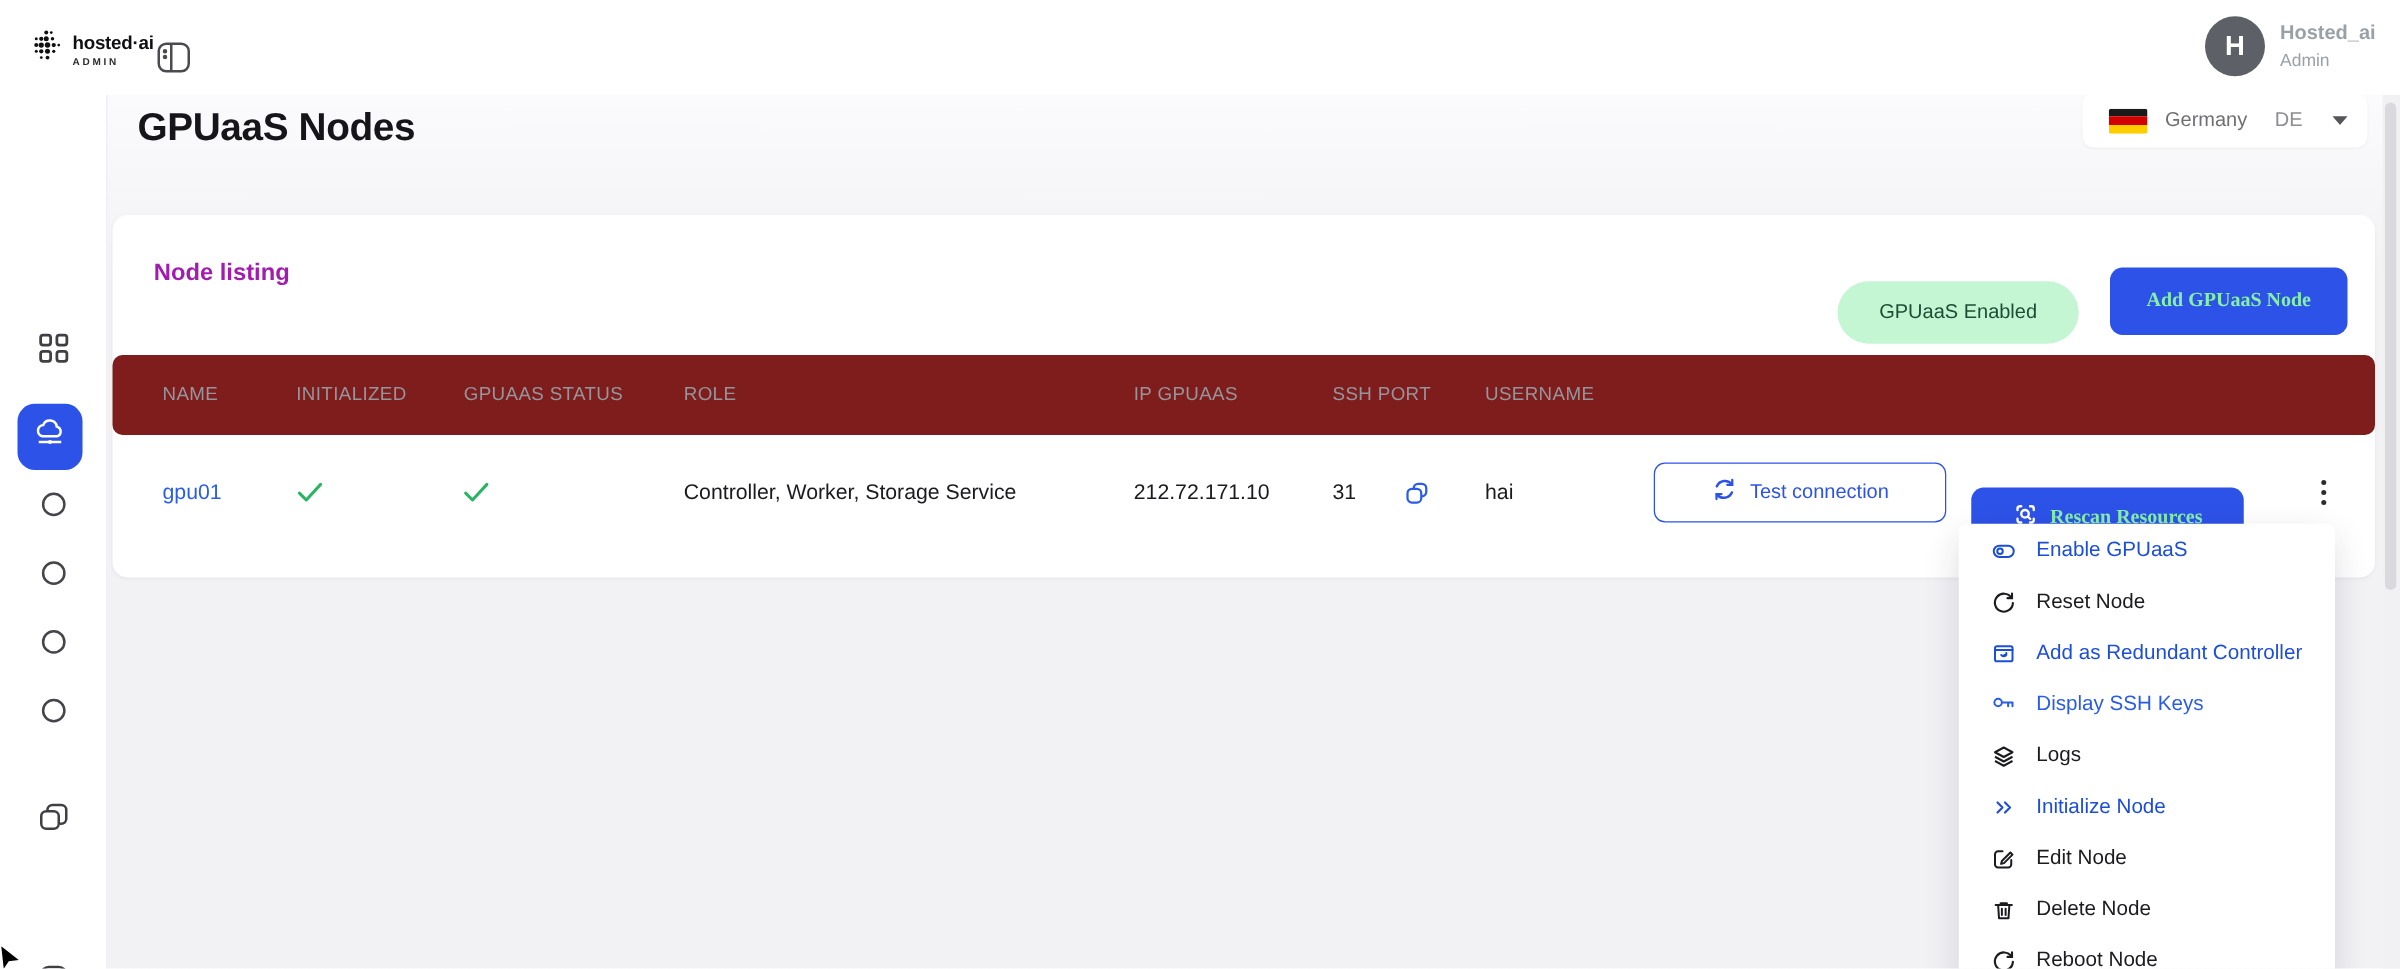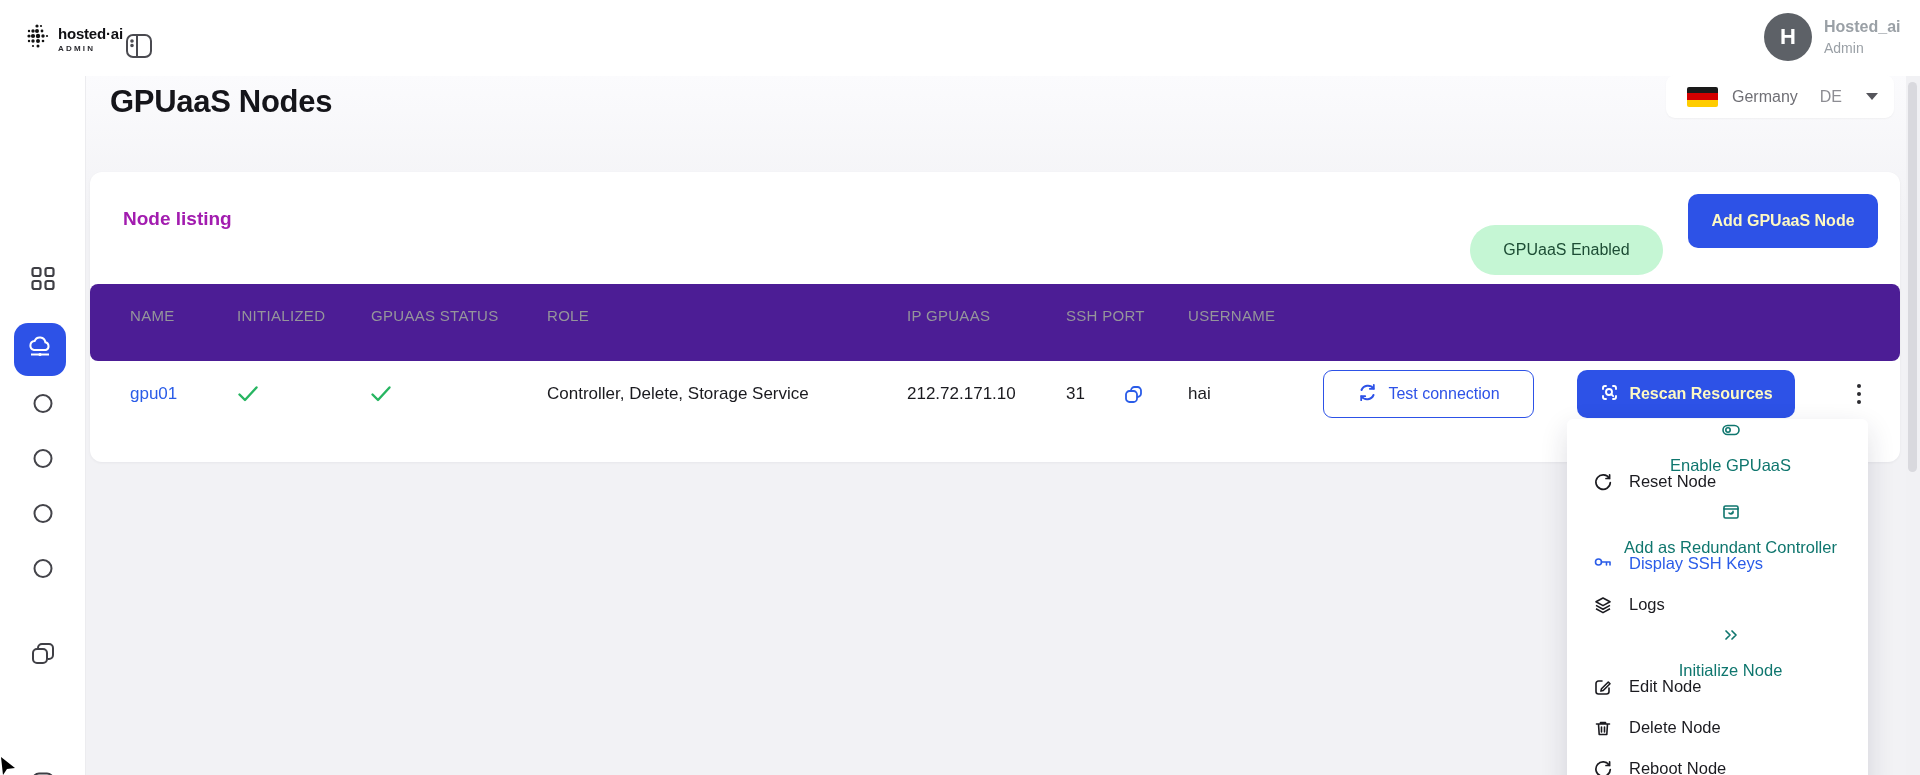--- a/index.html
+++ b/index.html
@@ -42,46 +42,46 @@
   .locale-code { font-size:16px; color:#8d8d93; margin-right:10px; }
   .caret { width:0; height:0; border-left:6px solid transparent; border-right:6px solid transparent;
            border-top:7px solid #55555b; }
   .page-title { position:absolute; left:110px; top:84px; font-size:31px; font-weight:700; color:#15151a; letter-spacing:-0.3px; }
   
   .card { position:absolute; left:90px; top:172px; width:1810px; height:290px; background:#fff;
           border-radius:12px; box-shadow:0 1px 3px rgba(20,20,40,0.05); }
   .card-title { position:absolute; left:33px; top:207px; font-size:19px; font-weight:700; color:#a21caf; }
   .badge { position:absolute; left:1380px; top:25px; width:193px; height:50px; border-radius:25px;
            display:flex; align-items:center; justify-content:center; font-size:16px; font-weight:500;margin-top:28px; }
-  .btn-primary { position:absolute; border:none; border-radius:10px; color:#fef9c3; font-family:Liberation Sans, sans-serif;
+  .btn-primary { position:absolute; border:none; border-radius:10px; color:#86efac; font-family:Liberation Serif, serif;
                  font-size:16px; font-weight:700; display:flex; align-items:center; justify-content:center;
-                 gap:9px; cursor:pointer; }
+                 gap:9px; cursor:pointer;margin-top:20px; }
   .add-btn { left:1598px; top:22px; width:190px; height:54px; }
   .rescan-btn { left:1487px; top:198px; width:218px; height:48px; font-weight:700; }
-  .btn-outline { position:absolute; left:1233px; top:198px; width:211px; height:48px; background:#fff;
+  .btn-outline { position:absolute; left:1233px; top:198px; width:234px; height:48px; background:#fff;
                  border:1.5px solid; border-radius:9px; font-family:inherit; font-size:16px; font-weight:500;
                  display:flex; align-items:center; justify-content:center; gap:10px; cursor:pointer; }
   
-  .thead { position:absolute; left:0; top:112px; width:1810px; height:77px; background:#4c1d95; border-radius:8px; }
+  .thead { position:absolute; left:0; top:112px; width:1810px; height:64px; background:#7f1d1d; border-radius:8px; }
   .th { position:absolute; top:0; height:64px; line-height:64px; font-size:15px; font-weight:500;
         color:#95959b; letter-spacing:0.3px; white-space:nowrap; }
   .cell { position:absolute; top:198px; height:48px; line-height:48px; font-size:17px; color:#1a1a1f; white-space:nowrap; }
   .name-link { font-weight:500; cursor:pointer; }
   .check { position:absolute; top:211px; }
   .copy-btn { position:absolute; left:1033px; top:212px; cursor:pointer; }
   .kebab { position:absolute; left:1758px; top:200px; width:22px; height:44px; display:flex; flex-direction:column;
            align-items:center; justify-content:center; gap:3.5px; cursor:pointer; }
   .kebab i { width:4.5px; height:4.5px; border-radius:50%; background:#2b2b30; }
   
   .menu { position:absolute; left:1567px; top:419px; width:301px; background:#fff; border-radius:6px;
           box-shadow:0 10px 28px rgba(30,30,60,0.14); padding:1px 0; z-index:8; }
   .menu-item { height:41px; display:flex; align-items:center; gap:16px; padding-left:26px;
                font-size:16.5px; color:#1b1b20; cursor:pointer; }
   .menu-item .mi-ic { width:20px; height:20px; flex:0 0 auto; display:flex; align-items:center; }
-  .menu-item.disabled { color:#0f766e; cursor:default;flex-direction:column; }
+  .menu-item.disabled { color:#1d4ed8; cursor:default; }
   .menu-item.link { color:#2a5ce8; font-weight:500; }
   
   .scroll-track { position:absolute; left:1906px; top:76px; width:14px; height:699px; background:#f1f1f4; }
   .scroll-thumb { position:absolute; left:2px; top:6px; width:9px; height:390px; background:#d9d9de; border-radius:5px; cursor:pointer; }
 </style>
 </head>
 <body>
 
 <div id="page">
 
@@ -219,21 +219,21 @@
         <svg width="24" height="22" viewBox="0 0 24 22" fill="none" stroke="#27b561" stroke-width="2.4" stroke-linecap="round" stroke-linejoin="round">
             <path d="M3.5 11.5 L9 17 L20.5 4.5"></path>
           </svg>
       </span>
       <span class="check" style="left:279px">
         <svg width="24" height="22" viewBox="0 0 24 22" fill="none" stroke="#27b561" stroke-width="2.4" stroke-linecap="round" stroke-linejoin="round">
             <path d="M3.5 11.5 L9 17 L20.5 4.5"></path>
           </svg>
       </span>
 
-      <span class="cell" style="left:457px">Controller, Delete, Storage Service</span>
+      <span class="cell" style="left:457px">Controller, Worker, Storage Service</span>
       <span class="cell" style="left:817px">212.72.171.10</span>
       <span class="cell" style="left:976px">31</span>
 
       <span class="copy-btn">
         <svg width="21" height="21" viewBox="0 0 21 21" fill="none" stroke="#2a5ce8" stroke-width="1.8">
           <rect x="3" y="7" width="11" height="11" rx="3.5"></rect>
           <path d="M8 7 V6.5 a3.5 3.5 0 0 1 3.5-3.5 h3 a3.5 3.5 0 0 1 3.5 3.5 v3 a3.5 3.5 0 0 1-3.5 3.5 H14"></path>
         </svg>
       </span>
 

